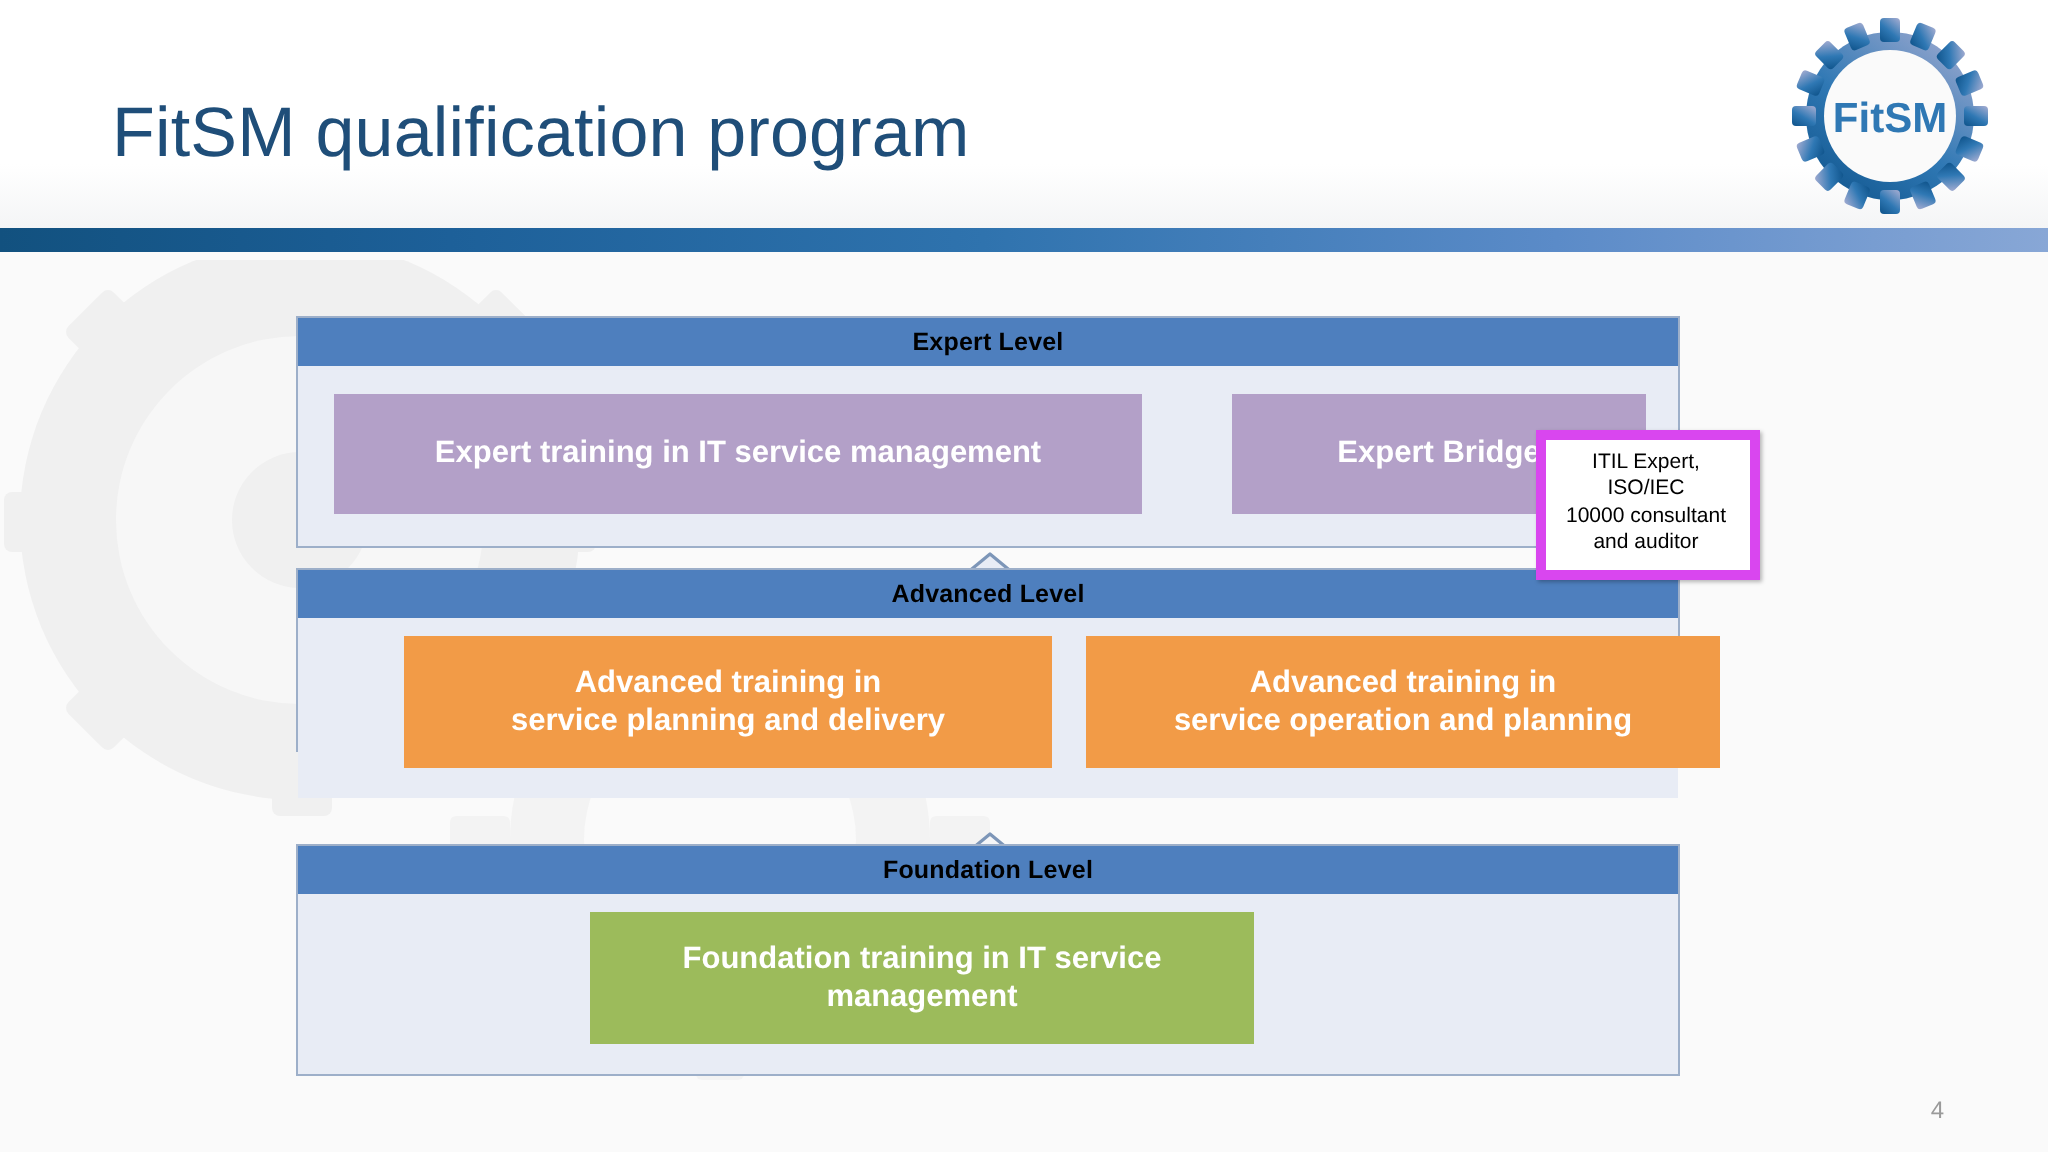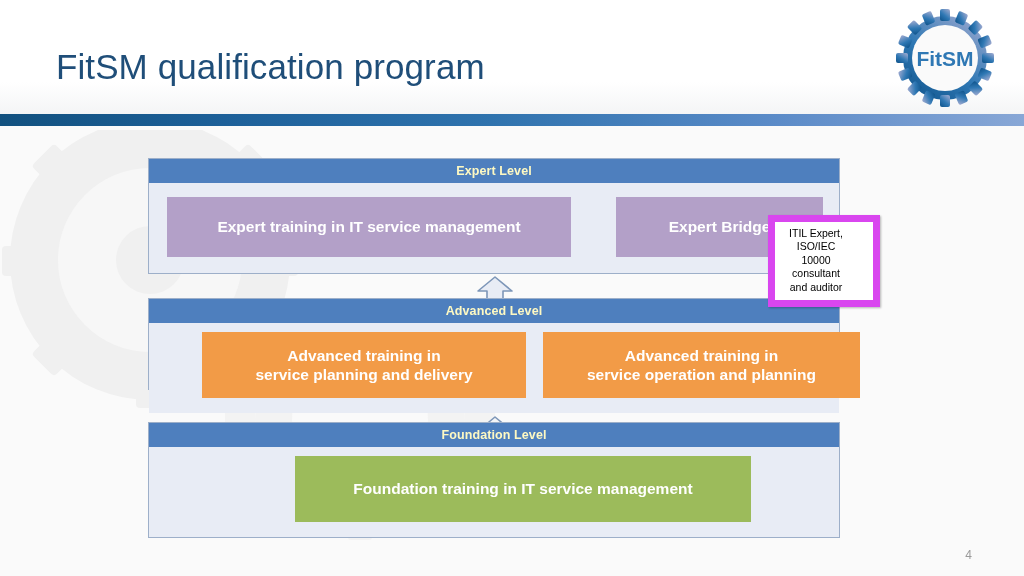--- a/index.html
+++ b/index.html
@@ -80,27 +80,27 @@
 
   .level-block {
     position: absolute;
     left: 0;
     width: 692px;
     border: 1px solid #9dafc9;
     box-sizing: border-box;
     background: #e8ecf5;
   }
   #block-expert     { top: 0px;   height: 116px; }
-  #block-advanced   { top: 140px; height: 92px; }
+  #block-advanced   { top: 126px; height: 92px; }
   #block-foundation { top: 264px; height: 116px; }
 
   .level-header {
     height: 24px;
     background: #4e7fbe;
-    color: #fef9c3;
+    color: #000000;
     font-size: 12.5px;
     font-weight: bold;
     display: flex;
     align-items: center;
     justify-content: center;
     letter-spacing: 0.1px;
   }
   .level-body {
     position: relative;
     height: 90px;
@@ -128,36 +128,36 @@
   #box-expert-bridge   { left: 467px; top: 14px; width: 207px; height: 60px; }
 
   
   .orange { background: #f29b47; margin-left: 36px; }
   #box-adv-planning  { left: 17px;  top: 9px; width: 324px; height: 66px; }
   #box-adv-operation { left: 358px; top: 9px; width: 325px; height: 66px; }
   #box-adv-operation { left: 358px; top: 9px; width: 317px; height: 66px; }
 
   
   .green { background: #9cbb5b; }
-  #box-foundation { left: 146px; top: 9px; width: 456px; height: 66px; }
+  #box-foundation { left: 146px; top: 9px; width: 332px; height: 66px; }
 
   
   #callout {
     position: absolute;
     left: 619px;
     top: 32px;
     width: 112px;
     background: #ffffff;
-    border: 7px solid #d946ef;
+    border: 5px solid #d946ef;
     box-shadow: 1px 1px 2px rgba(0,0,0,0.28);
     font-size: 10.5px;
     line-height: 1.28;
     color: #000000;
     text-align: center;
-    padding: 5px 20px 6px 4px;
+    padding: 5px 6px 6px 4px;
     box-sizing: border-box;
     z-index: 30;
   }
 
   
   .up-arrow {
     position: absolute;
     left: 328px;
     width: 38px;
     height: 28px;

